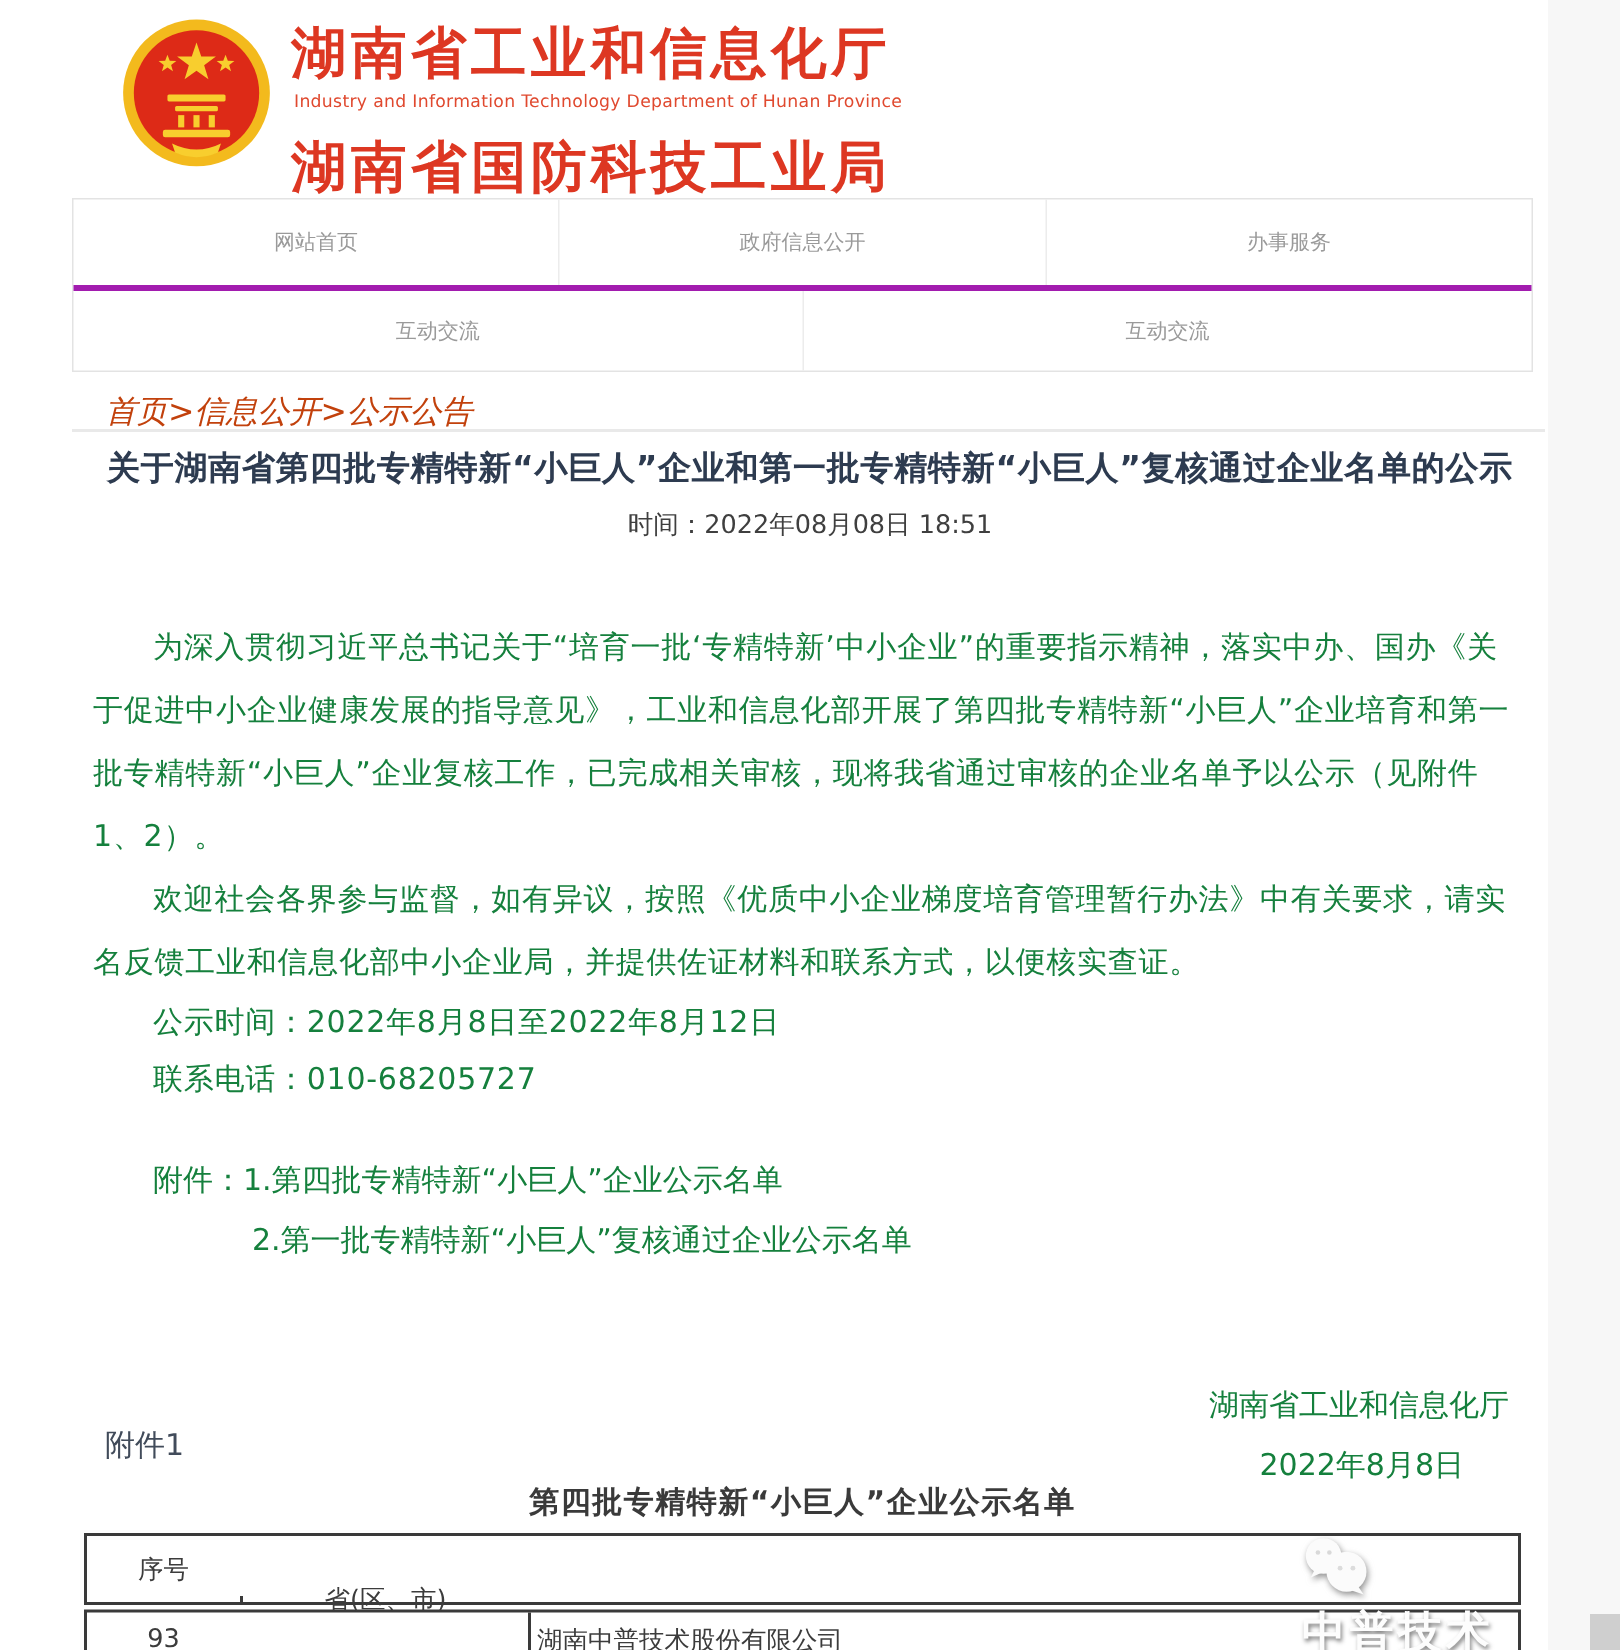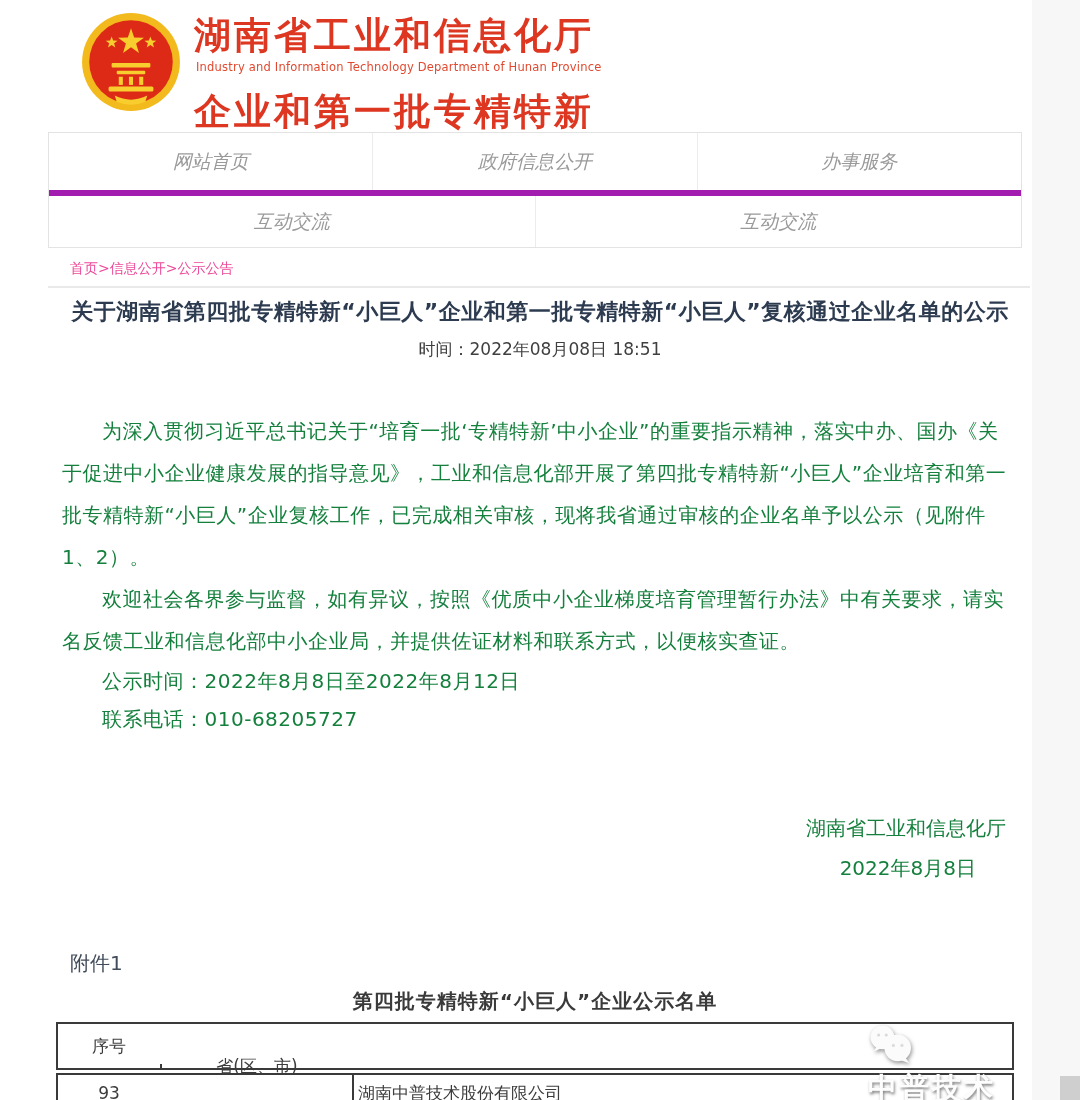--- a/index.html
+++ b/index.html
@@ -16,26 +16,26 @@
   
   .site-header { position:absolute; left:78px; top:10px; display:flex; align-items:flex-start; background:#fff; }
   .emblem { width:106px; height:106px; flex:0 0 auto; }
   .org-titles { margin-left:10px; padding-top:6px; color:#dd3722; }
   .org-cn { font-size:37px; font-weight:bold; letter-spacing:3px; line-height:1.1; white-space:nowrap; }
   .org-en { font-size:11.5px; letter-spacing:0.2px; margin:3px 0 18px 2px; color:#e0492f; white-space:nowrap; }
 
   
   .navbar { position:absolute; left:48px; top:132px; width:974px; background:#ffffff; border:1px solid #e3e3e3; }
   .nav-row { display:flex; height:57px; }
-  .nav-row + .nav-row { border-top:6px solid #a21caf; }
-  .nav-cell { flex:1; display:flex; align-items:center; justify-content:center; font-size:19px; color:#9a9a9a; cursor:pointer;font-style:italic; }
+  .nav-row + .nav-row { border-top:4px solid #a21caf; }
+  .nav-cell { flex:1; display:flex; align-items:center; justify-content:center; font-size:14px; color:#9a9a9a; cursor:pointer; }
   .nav-cell + .nav-cell { border-left:1px solid #ececec; }
 
   
-  .breadcrumb { position:absolute; left:70px; top:260px; font-size:14px; color:#ec4899; }
+  .breadcrumb { position:absolute; left:70px; top:260px; font-size:21px; color:#c2410c;font-style:italic; }
   .content-divider { position:absolute; left:48px; top:286px; width:982px; height:2px; background:#e9e9e9; }
 
   
   .article-title { position:absolute; left:40px; top:297px; width:1000px; text-align:center;
                    font-size:22px; font-weight:bold; color:#2d3b50; letter-spacing:0.5px; }
   .article-time { position:absolute; left:40px; top:338px; width:1000px; text-align:center; font-size:17px; color:#3f3f3f; }
 
   .article-body { position:absolute; left:62px; top:410px; width:952px; font-size:20px; color:#15803d; }
   .article-body p { text-indent:2em; line-height:42px; letter-spacing:0.5px; }
   .article-body .meta-line { line-height:38px; }
@@ -82,21 +82,21 @@
     <rect x="38" y="59.5" width="28" height="3.5" rx="1" fill="#f8ce2e"></rect>
     <rect x="40" y="65.5" width="4" height="8" fill="#f8ce2e"></rect>
     <rect x="50" y="65.5" width="4" height="8" fill="#f8ce2e"></rect>
     <rect x="60" y="65.5" width="4" height="8" fill="#f8ce2e"></rect>
     <rect x="30" y="75" width="44" height="5" rx="1.5" fill="#f8ce2e"></rect>
     <path d="M36 84 Q52 92 68 84 L66 90 Q52 96 38 90 Z" fill="#f8ce2e"></path>
   </svg>
   <div class="org-titles">
     <div class="org-cn">湖南省工业和信息化厅</div>
     <div class="org-en">Industry and Information Technology Department of Hunan Province</div>
-    <div class="org-cn">企业和第一批专精特新</div>
+    <div class="org-cn">湖南省国防科技工业局</div>
   </div>
 </div>
 
 <div class="navbar">
   <div class="nav-row">
     <div class="nav-cell">网站首页</div>
     <div class="nav-cell">政府信息公开</div>
     <div class="nav-cell">办事服务</div>
   </div>
   <div class="nav-row">
@@ -109,20 +109,24 @@
 <div class="content-divider"></div>
 
 <div class="article-title">关于湖南省第四批专精特新“小巨人”企业和第一批专精特新“小巨人”复核通过企业名单的公示</div>
 <div class="article-time">时间：2022年08月08日 18:51</div>
 
 <div class="article-body">
   <p>为深入贯彻习近平总书记关于“培育一批‘专精特新’中小企业”的重要指示精神，落实中办、国办《关于促进中小企业健康发展的指导意见》，工业和信息化部开展了第四批专精特新“小巨人”企业培育和第一批专精特新“小巨人”企业复核工作，已完成相关审核，现将我省通过审核的企业名单予以公示（见附件1、2）。</p>
   <p>欢迎社会各界参与监督，如有异议，按照《优质中小企业梯度培育管理暂行办法》中有关要求，请实名反馈工业和信息化部中小企业局，并提供佐证材料和联系方式，以便核实查证。</p>
   <p class="meta-line">公示时间：2022年8月8日至2022年8月12日</p>
   <p class="meta-line">联系电话：010-68205727</p>
+  <div class="attachments">
+    <div class="attach-line">附件：1.第四批专精特新“小巨人”企业公示名单</div>
+    <div class="attach-line second">2.第一批专精特新“小巨人”复核通过企业公示名单</div>
+  </div>
   <div class="signature">
     <div class="signer">湖南省工业和信息化厅</div>
     <div class="sign-date">2022年8月8日</div>
   </div>
 </div>
 
 <div class="annex-label">附件1</div>
 <div class="annex-table-title">第四批专精特新“小巨人”企业公示名单</div>
 
 <div class="annex-table">

